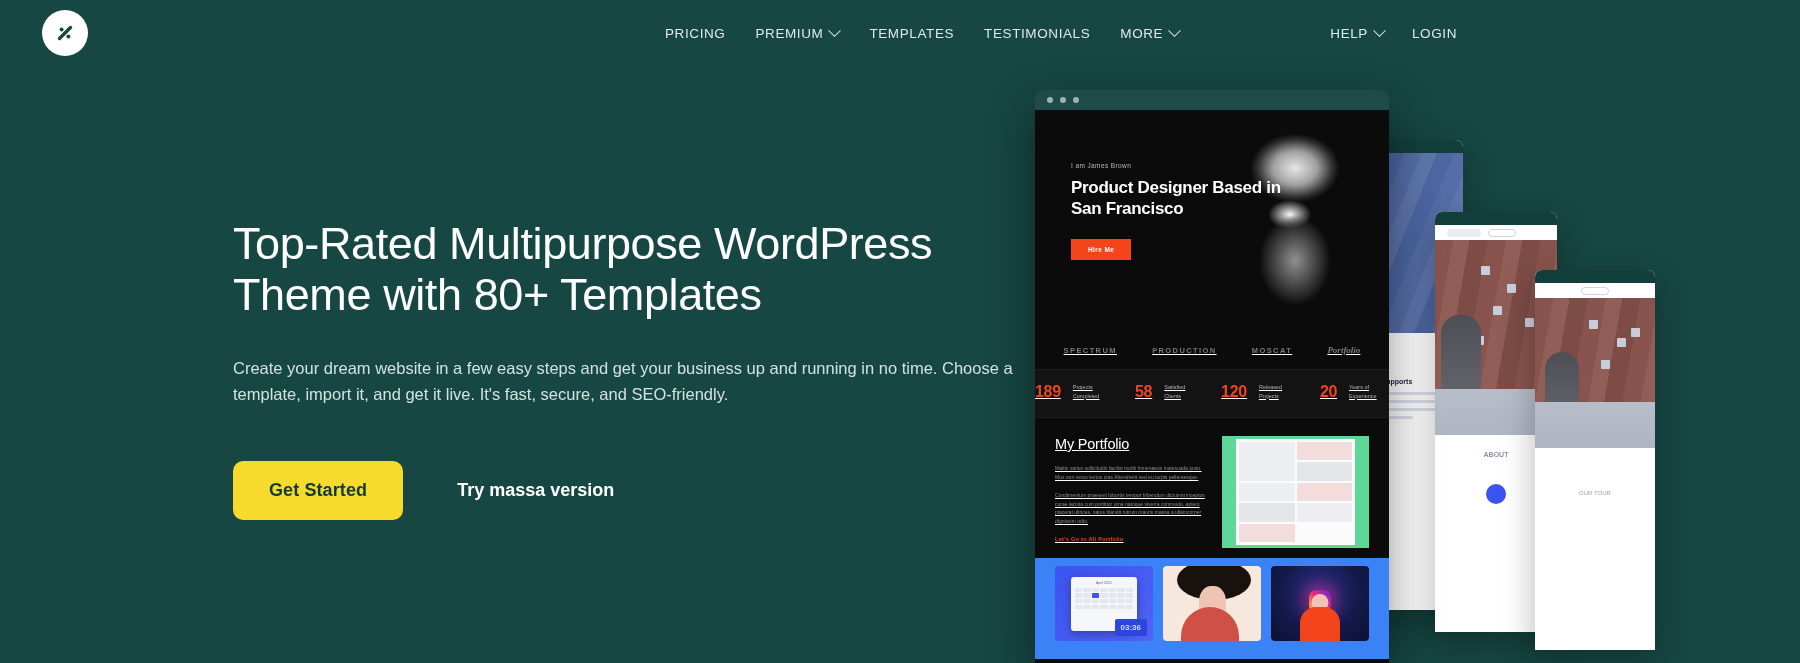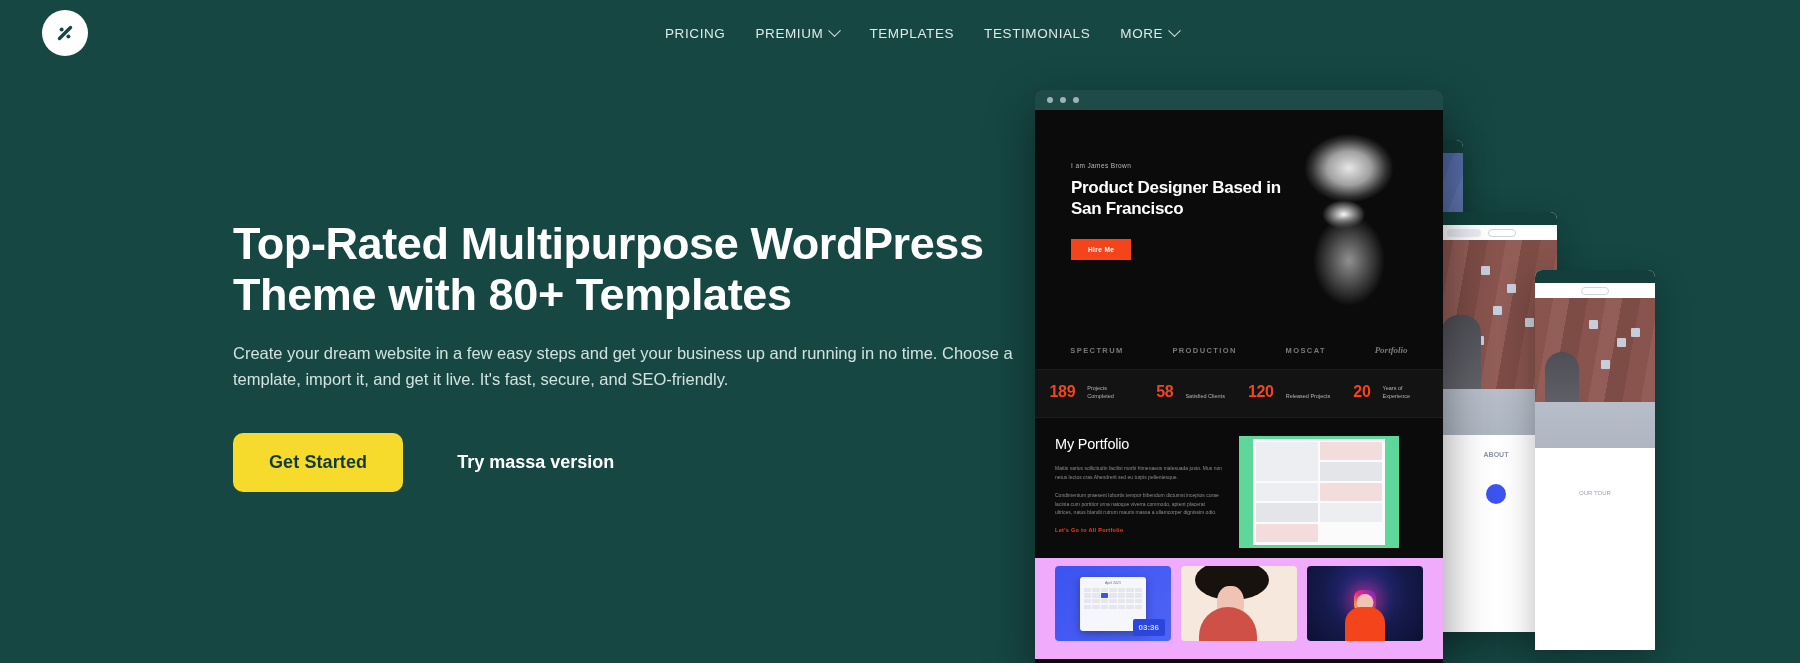--- a/index.html
+++ b/index.html
@@ -103,32 +103,32 @@
   .hero-copy {
     position: absolute;
     left: 233px;
     top: 218px;
     width: 800px;
     z-index: 20;
   }
   .hero-title {
     font-size: 45px;
     line-height: 1.14;
-    font-weight: 700;
+    font-weight: 400;
     letter-spacing: -0.4px;
     color: #ffffff;
-    margin-bottom: 19px;
+    margin-bottom: 34px;
     max-width: 760px;
   }
   .hero-sub {
     font-size: 16.5px;
     line-height: 1.62;
     color: #d2e2de;
     max-width: 790px;
-    margin-bottom: 40px;
+    margin-bottom: 53px;
     font-weight: 400;
   }
   .cta-row {
     display: flex;
     align-items: center;
     gap: 52px;
   }
   .btn-primary {
     background: #F6DB2C;
     color: #123a36;
@@ -288,28 +288,29 @@
     position: absolute;
     bottom: 18px; left: 11px;
     font-size: 6px;
     color: #9aa2b4;
   }
 
   
   .browser {
     position: absolute;
     left: 0; top: 0;
-    width: 408px;
+    width: 354px;
     height: 573px;
     z-index: 20;
     border-top-left-radius: 6px;
     border-top-right-radius: 6px;
     overflow: hidden;
     box-shadow: 0 18px 48px rgba(0,0,0,0.45);
     background: #0a0a0a;
+    text-decoration: underline;
   }
   .browser-bar {
     height: 20px;
     background: #1e4b48;
     display: flex;
     align-items: center;
     padding-left: 12px;
     gap: 7px;
   }
   .dot {
@@ -394,21 +395,21 @@
 
   .stats-row {
     display: flex;
     justify-content: center;
     gap: 23px;
     padding: 13px 0 16px;
     background: #131313;
     border-top: 1px solid #1d1d1d;
     border-bottom: 1px solid #1d1d1d;
   }
-  .stat { display: flex; align-items: flex-end; gap: 12px; }
+  .stat { display: flex; align-items: flex-start; gap: 12px; }
   .stat-num {
     font-size: 16px;
     font-weight: 700;
     color: #F4441C;
     letter-spacing: -0.3px;
   }
   .stat-lbl {
     font-size: 5.5px;
     color: #b4b4b4;
     line-height: 1.55;
@@ -464,21 +465,21 @@
     border-radius: 1px;
   }
   .tile.pinkish { background: #f3dcdc; }
   .tile.greyish { background: #e3e5e9; }
   .tile.tall { grid-row: span 2; }
 
   .cards-row {
     display: flex;
     gap: 10px;
     padding: 8px 20px 18px;
-    background: #f0abfc;
+    background: #3b82f6;
   }
   .card {
     width: 100%;
     height: 75px;
     border-radius: 4px;
     overflow: hidden;
     position: relative;
   }
   .card-cal {
     background: linear-gradient(135deg,#3b53f0,#4f63f5);
@@ -604,20 +605,29 @@
       </div>
       <div class="nav-item">
         <span>TESTIMONIALS</span>
       </div>
       <div class="nav-item">
         <span>MORE</span>
         <i class="chev"></i>
       </div>
     </div>
 
+    <div class="nav-right">
+      <div class="nav-item">
+        <span>HELP</span>
+        <i class="chev"></i>
+      </div>
+      <div class="nav-item">
+        <span>LOGIN</span>
+      </div>
+    </div>
   </nav>
 
   <section class="hero-copy">
     <h1 class="hero-title">Top-Rated Multipurpose WordPress Theme with 80+ Templates</h1>
     <p class="hero-sub">Create your dream website in a few easy steps and get your business up and running in no time. Choose a template, import it, and get it live. It's fast, secure, and SEO-friendly.</p>
     <div class="cta-row">
       <button class="btn-primary">Get Started</button>
       <button class="btn-link">Try massa version</button>
     </div>
   </section>

